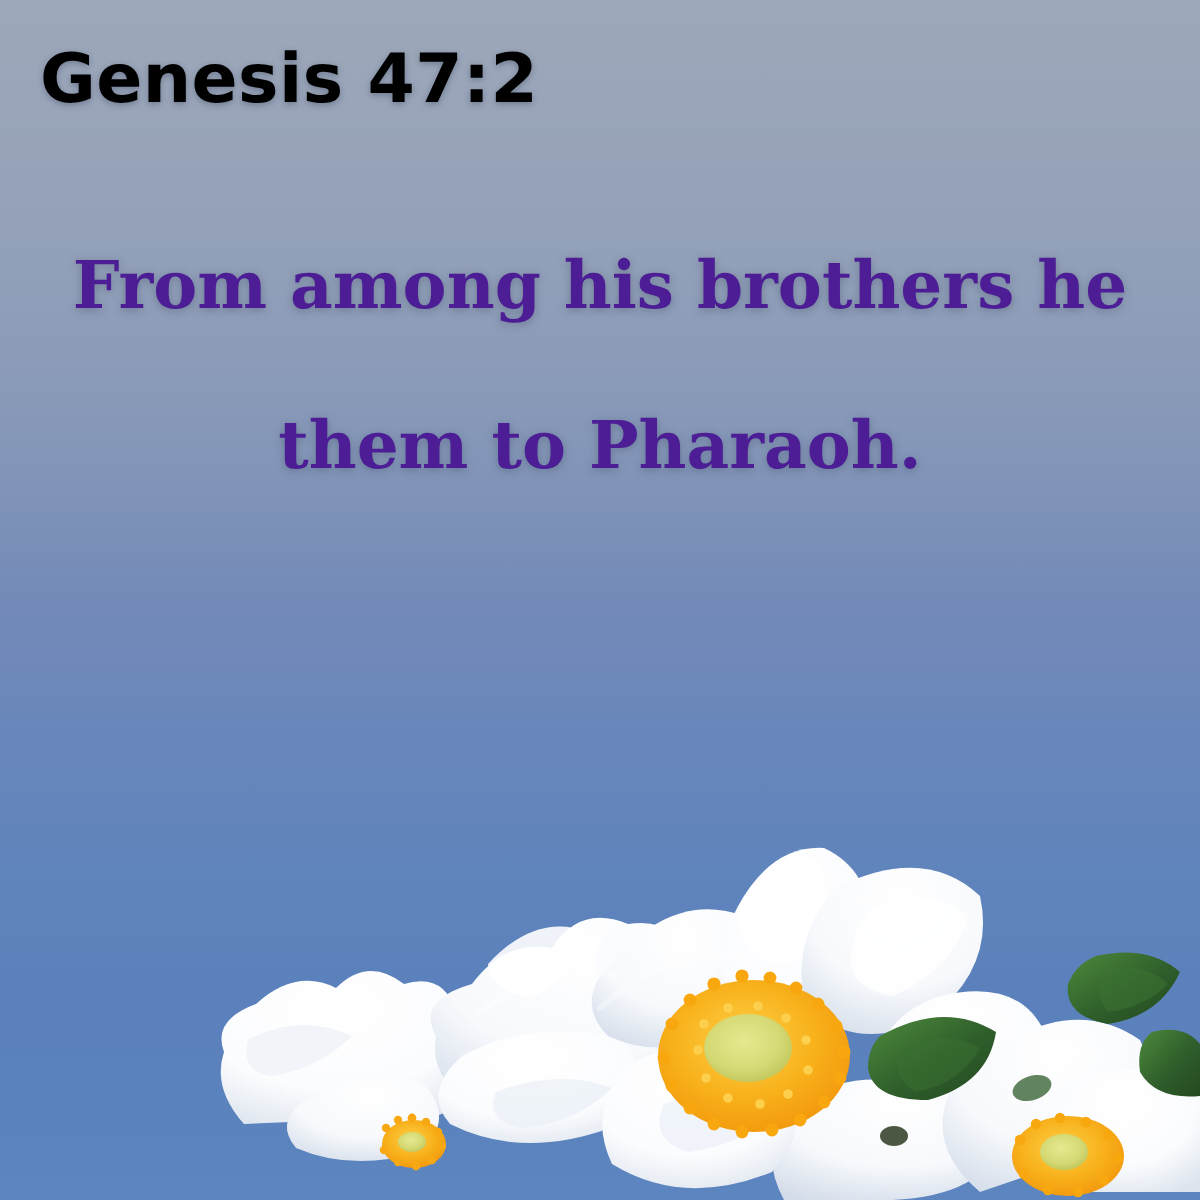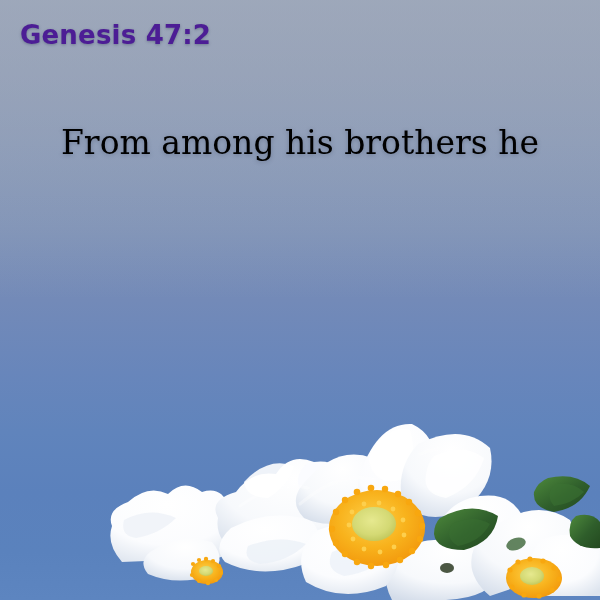--- a/index.html
+++ b/index.html
@@ -40,35 +40,35 @@
     pointer-events: none;
   }
 
   
   .title {
     position: absolute;
     left: 20px;
     top: 20px;
     font-family: "DejaVu Sans", sans-serif;
     font-weight: bold;
-    font-size: 26px;
+    font-size: 34px;
     letter-spacing: 0.2px;
-    color: #4c1d95;
+    color: #000000;
     text-shadow: 0 1px 3px rgba(60,70,95,0.45);
     white-space: nowrap;
   }
   .verse {
     position: absolute;
     left: 30px;
     right: 30px;
     top: 103px;
     text-align: center;
-    color: #000000;
+    color: #4c1d95;
     font-family: "DejaVu Serif", serif;
-    font-weight: normal;
+    font-weight: bold;
     font-size: 33px;
     line-height: 80px;
     text-shadow: 0 1px 4px rgba(60,70,95,0.4);
   }
   .verse .vline { display: block; white-space: nowrap; }
 
   
   .flowers {
     position: absolute;
     left: 0; right: 0; bottom: 0;
@@ -81,20 +81,21 @@
 
 <div id="canvas">
 
   <div class="sky"></div>
   <div class="sky-haze"></div>
 
   <div class="title">Genesis 47:2</div>
 
   <div class="verse">
     <span class="vline">From among his brothers he</span>
+    <span class="vline">them to Pharaoh.</span>
   </div>
 
   <div class="flowers">
     <svg viewBox="0 0 600 180" xmlns="http://www.w3.org/2000/svg" aria-hidden="true">
       <defs>
         <radialGradient id="petalShadeA" cx="45%" cy="25%" r="85%">
           <stop offset="0%" stop-color="#ffffff"></stop>
           <stop offset="62%" stop-color="#fbfcfe"></stop>
           <stop offset="100%" stop-color="#dde4ee"></stop>
         </radialGradient>

